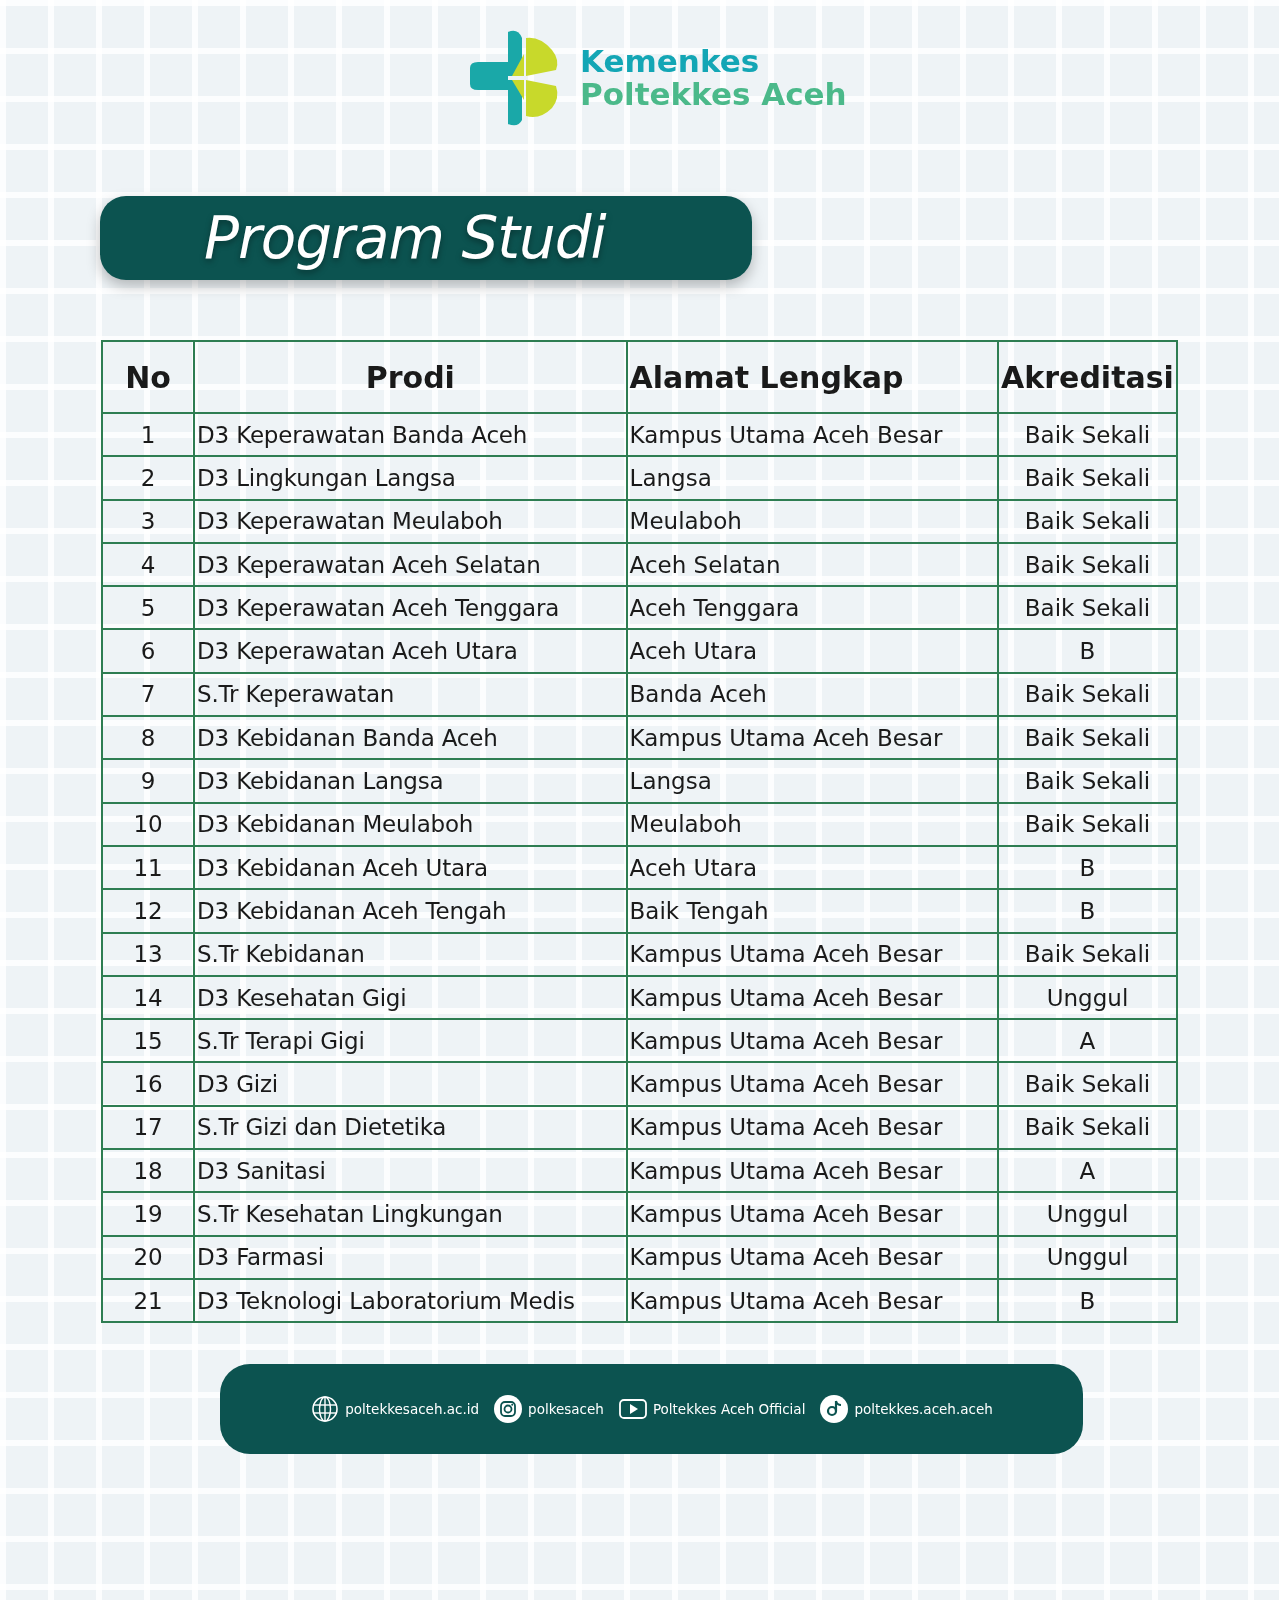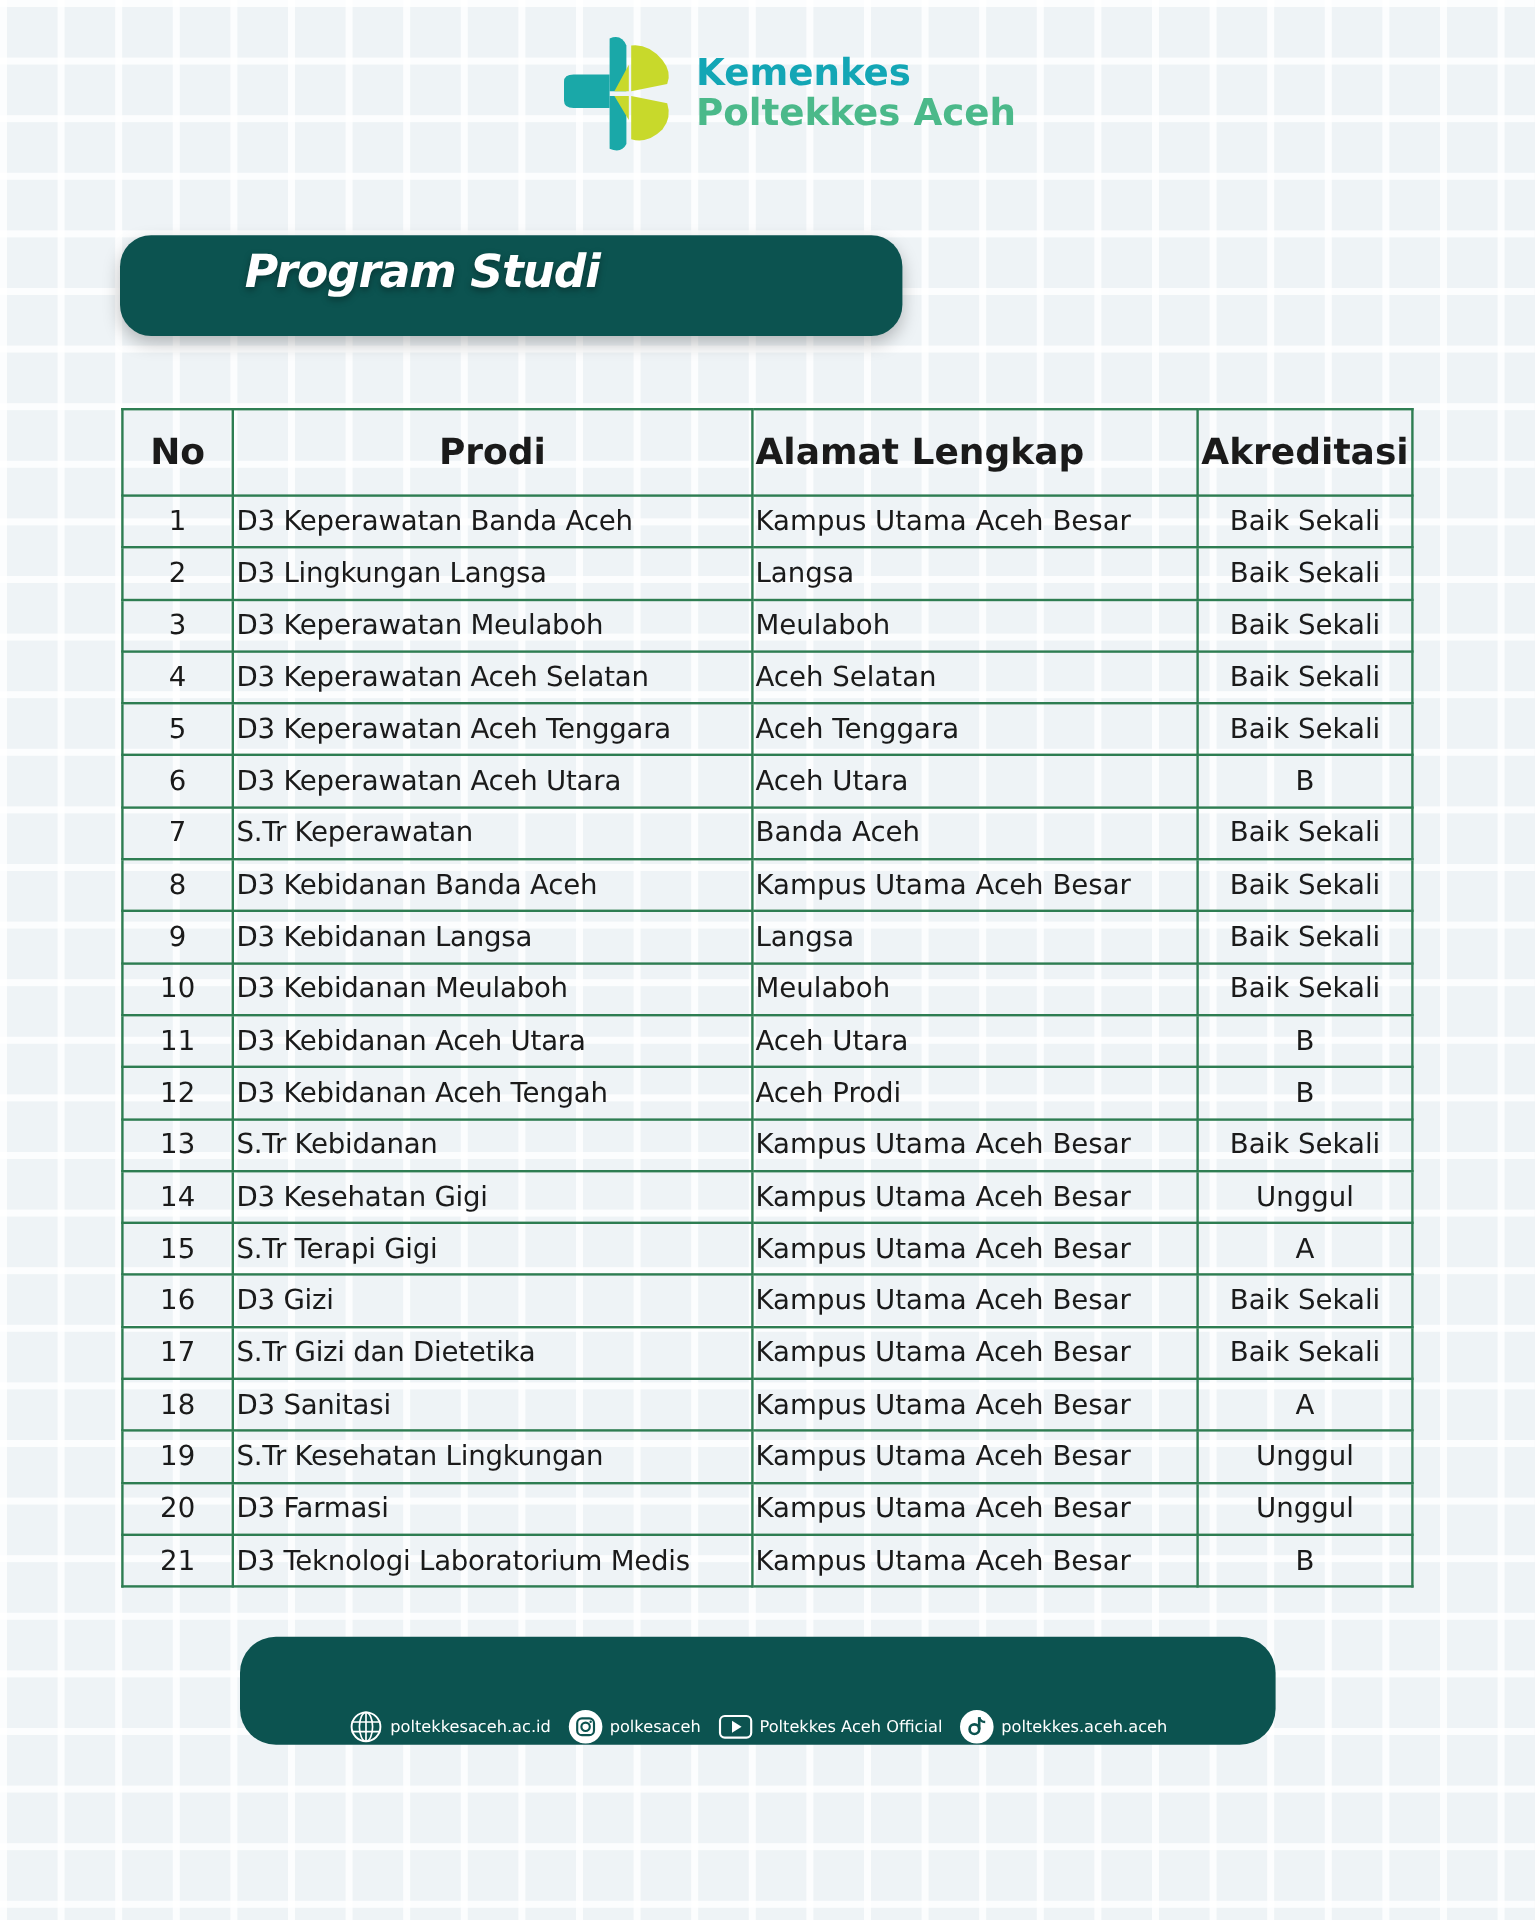--- a/index.html
+++ b/index.html
@@ -24,21 +24,21 @@
 
     .title-banner {
       position: absolute; left: 100px; top: 196px;
       width: 652px; height: 84px;
       background: #0c5350;
       border-radius: 26px;
       box-shadow: 0 6px 14px rgba(0,0,0,0.25);
     }
     .title-text {
       position: absolute; left: 104px; top: 8px;
-      color: #ffffff; font-size: 38px; font-weight: bold; font-style: italic;
+      color: #ffffff; font-size: 58px; font-weight: normal; font-style: italic;
       letter-spacing: -1px;
       text-shadow: 0 3px 6px rgba(0,0,0,0.35);
     }
 
     table.prodi-table {
       position: absolute; left: 101px; top: 340px;
       width: 1077px;
       border-collapse: collapse;
       font-family: "DejaVu Sans", sans-serif;
       color: #1a1a1a;
@@ -56,25 +56,25 @@
       font-weight: bold;
     }
     .col-no { width: 92px; text-align: center; }
     .col-prodi { width: 432px; text-align: left; }
     .col-alamat { width: 371px; text-align: left; }
     .col-akr { width: 162px; text-align: center; }
     .prodi-table th.col-prodi { text-align: center; }
     .prodi-table td.col-prodi { letter-spacing: -0.2px; }
 
     .footer-bar {
-      position: absolute; left: 200px; top: 1364px;
+      position: absolute; left: 220px; top: 1364px;
       width: 863px; height: 90px;
       background: #0c5350;
       border-radius: 30px;
-      display: flex; align-items: flex-end; justify-content: center; gap: 14px;
+      display: flex; align-items: center; justify-content: center; gap: 14px;
       color: #ffffff; font-size: 13.5px;
     }
     .social { display: flex; align-items: center; gap: 5px; }
     .social svg { width: 30px; height: 30px; }
   </style>
 </head>
 <body>
 
 <div class="logo">
   <svg viewBox="0 0 96 100">
@@ -168,21 +168,21 @@
       </tr>
       <tr>
         <td class="col-no">11</td>
         <td class="col-prodi">D3  Kebidanan Aceh Utara</td>
         <td class="col-alamat">Aceh Utara</td>
         <td class="col-akr">B</td>
       </tr>
       <tr>
         <td class="col-no">12</td>
         <td class="col-prodi">D3  Kebidanan Aceh Tengah</td>
-        <td class="col-alamat">Aceh Prodi</td>
+        <td class="col-alamat">Baik Tengah</td>
         <td class="col-akr">B</td>
       </tr>
       <tr>
         <td class="col-no">13</td>
         <td class="col-prodi">S.Tr  Kebidanan</td>
         <td class="col-alamat">Kampus Utama Aceh Besar</td>
         <td class="col-akr">Baik  Sekali</td>
       </tr>
       <tr>
         <td class="col-no">14</td>

